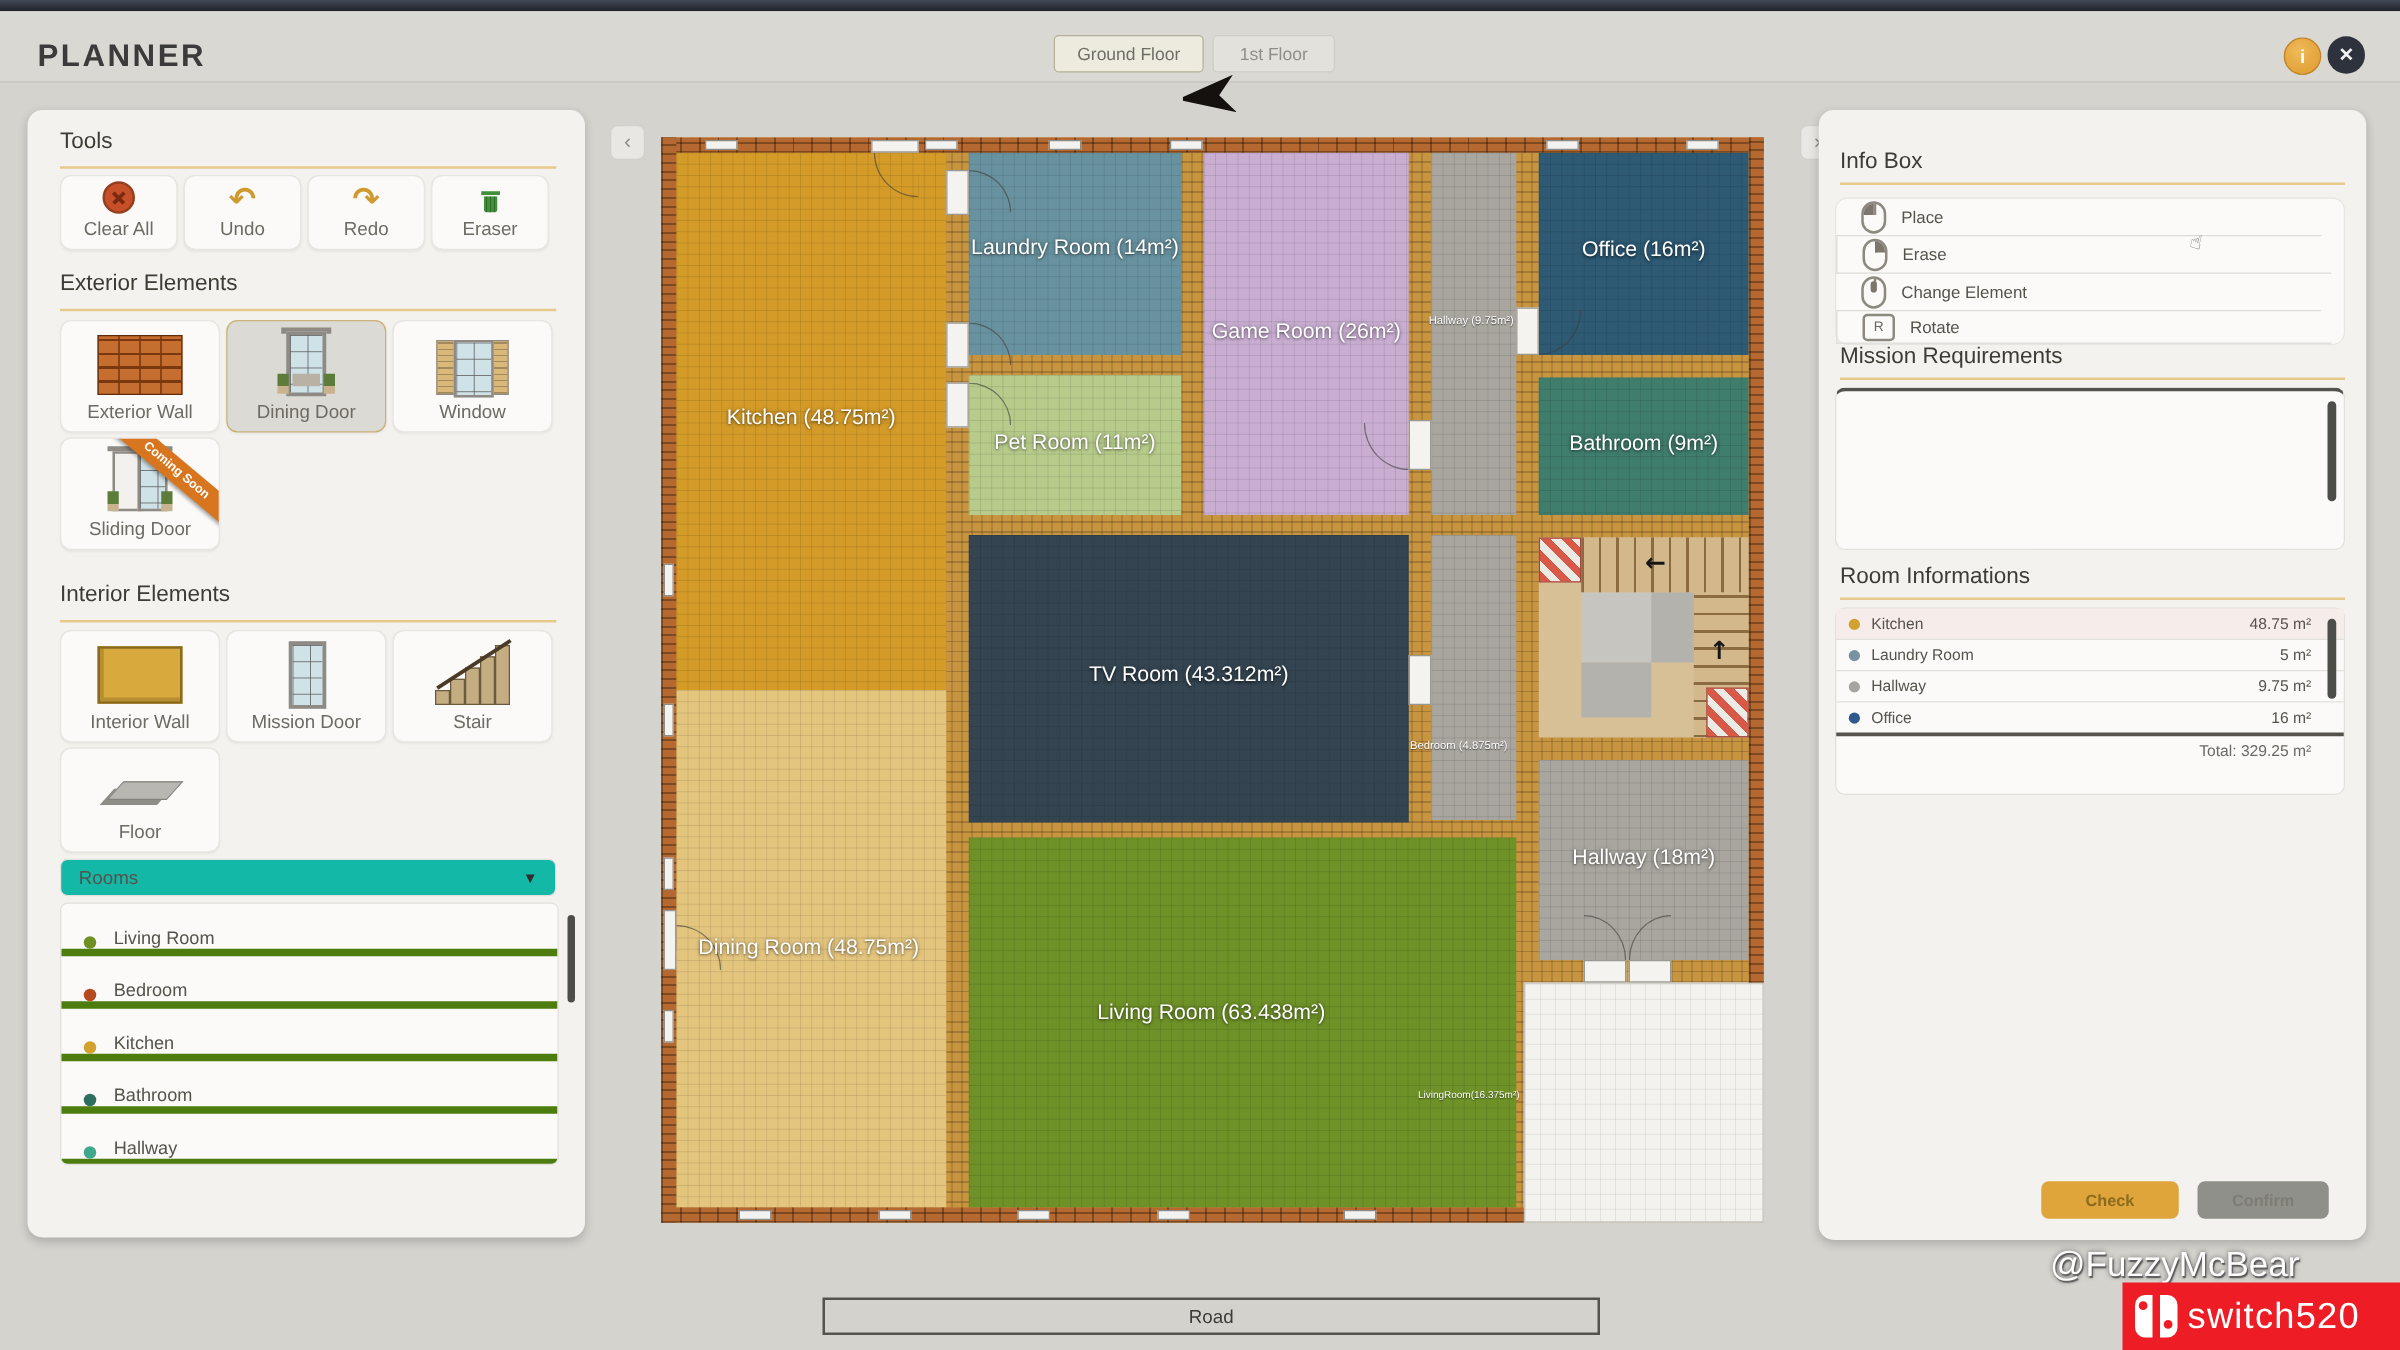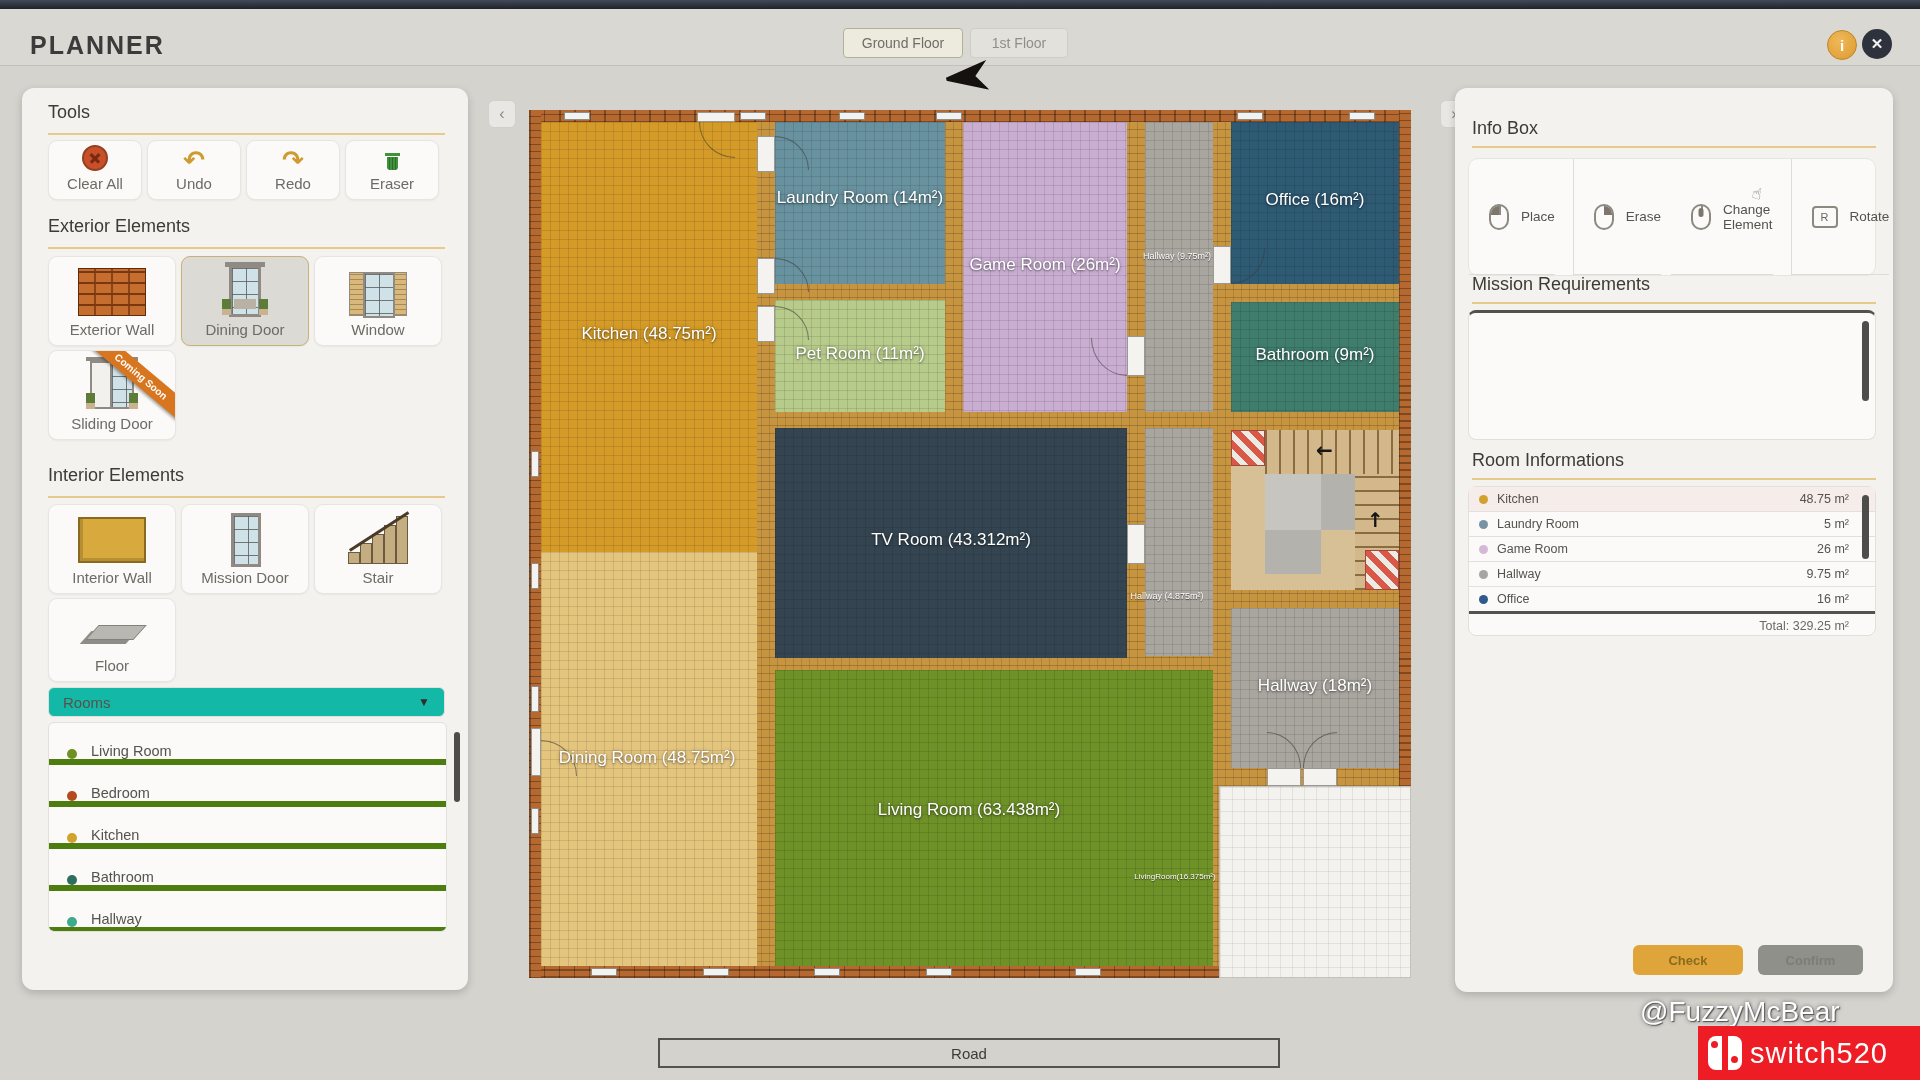--- a/index.html
+++ b/index.html
@@ -110,21 +110,21 @@
   .plan-arrow{position:absolute;font-size:20px;font-weight:bold;color:#161616;font-family:"DejaVu Sans",sans-serif}
   .terrace{position:absolute;left:690px;top:676px;width:192px;height:192px;background:#f3f2ef;border:1px solid #c4c2bd;
       background-image:linear-gradient(rgba(0,0,0,.07) 1px,transparent 1px),linear-gradient(90deg,rgba(0,0,0,.07) 1px,transparent 1px);
       background-size:12px 12px;box-sizing:border-box}
   .cursor-arrow{left:946px;top:62px;width:42px;height:30px;background:#14110e;
       clip-path:polygon(0 45%,100% 0,70% 50%,100% 100%,0 55%);transform:rotate(-6deg)}
   .roadbar{left:658px;top:1038px;width:622px;height:30px;background:#d4d2cd;border:2px solid #55534e;
       display:flex;align-items:center;justify-content:center;font-size:15px;color:#3b3b38;box-sizing:border-box}
   
   .infocard{position:absolute;left:13px;top:70px;width:408px;height:118px;background:#fbfaf9;border:1px solid #e7e5e1;
-      border-radius:10px;display:grid;grid-template-columns:1fr 1fr 1fr 1fr;box-sizing:border-box}
+      border-radius:10px;display:grid;grid-template-columns:1fr;box-sizing:border-box}
   .icell{display:flex;align-items:center;gap:12px;padding:0 0 0 20px;border-bottom:1px solid #dedcd8;margin:0 18px 0 0}
   .icell .lab{font-size:13.5px;color:#56524c}
   .icell.colR{border-left:1px solid #dedcd8;margin:0 10px 0 0}
   .mouse{width:20px;height:26px;border:2px solid #8d8880;border-radius:10px;position:relative;background:#fbfaf9;flex:none;box-sizing:border-box}
   .mouse::before{content:"";position:absolute;left:50%;top:0;width:1.5px;height:9px;background:#8d8880}
   .mouse.l::after{content:"";position:absolute;left:0;top:0;width:8px;height:9px;background:#7c766d;border-top-left-radius:8px}
   .mouse.r::after{content:"";position:absolute;right:0;top:0;width:8px;height:9px;background:#7c766d;border-top-right-radius:8px}
   .mouse.w::after{content:"";position:absolute;left:50%;transform:translateX(-50%);top:2px;width:5px;height:9px;background:#7c766d;border-radius:3px}
   .keycap{width:26px;height:22px;border:2px solid #8d8880;border-radius:4px;font-size:11px;color:#6b665f;
       display:flex;align-items:center;justify-content:center;background:#fbfaf9;flex:none;box-sizing:border-box}
@@ -364,21 +364,21 @@
     <span class="rlbl" style="left:118px;top:648px">Dining Room (48.75m²)</span>
     <span class="rlbl" style="left:331px;top:88px">Laundry Room (14m²)</span>
     <span class="rlbl" style="left:331px;top:244px">Pet Room (11m²)</span>
     <span class="rlbl" style="left:516px;top:155px">Game Room (26m²)</span>
     <span class="rlbl" style="left:422px;top:430px">TV Room (43.312m²)</span>
     <span class="rlbl" style="left:440px;top:700px">Living Room (63.438m²)</span>
     <span class="rlbl" style="left:786px;top:90px">Office (16m²)</span>
     <span class="rlbl" style="left:786px;top:245px">Bathroom (9m²)</span>
     <span class="rlbl" style="left:786px;top:576px">Hallway (18m²)</span>
     <span class="rlbl tiny" style="left:648px;top:146px">Hallway (9.75m²)</span>
-    <span class="rlbl tiny" style="left:638px;top:486px">Hallway (4.875m²)</span>
+    <span class="rlbl tiny" style="left:638px;top:486px">Bedroom (4.875m²)</span>
     <span class="rlbl tiny" style="left:646px;top:766px;font-size:8px">LivingRoom(16.375m²)</span>
   </div>
 </div>
 
 <div class="abs cursor-arrow"></div>
 
 <div class="abs roadbar">Road</div>
 
 <div class="abs panel right-panel">
 
@@ -419,25 +419,20 @@
       <span class="dot" style="background: rgb(210, 161, 46);"></span>
       <span class="nm">Kitchen</span>
       <span class="ar">48.75 m²</span>
     </div>
     <div class="ri-row">
       <span class="dot" style="background: rgb(119, 147, 163);"></span>
       <span class="nm">Laundry Room</span>
       <span class="ar">5 m²</span>
     </div>
     <div class="ri-row">
-      <span class="dot" style="background: rgb(211, 185, 214);"></span>
-      <span class="nm">Game Room</span>
-      <span class="ar">26 m²</span>
-    </div>
-    <div class="ri-row">
       <span class="dot" style="background: rgb(168, 165, 160);"></span>
       <span class="nm">Hallway</span>
       <span class="ar">9.75 m²</span>
     </div>
     <div class="ri-row" style="border-bottom:3px solid #55524d">
       <span class="dot" style="background: rgb(46, 90, 140);"></span>
       <span class="nm">Office</span>
       <span class="ar">16 m²</span>
     </div>
     <div style="text-align:right;padding:5px 26px 0 0;font-size:12.5px;color:#6a6a64">Total: 329.25 m²</div>

